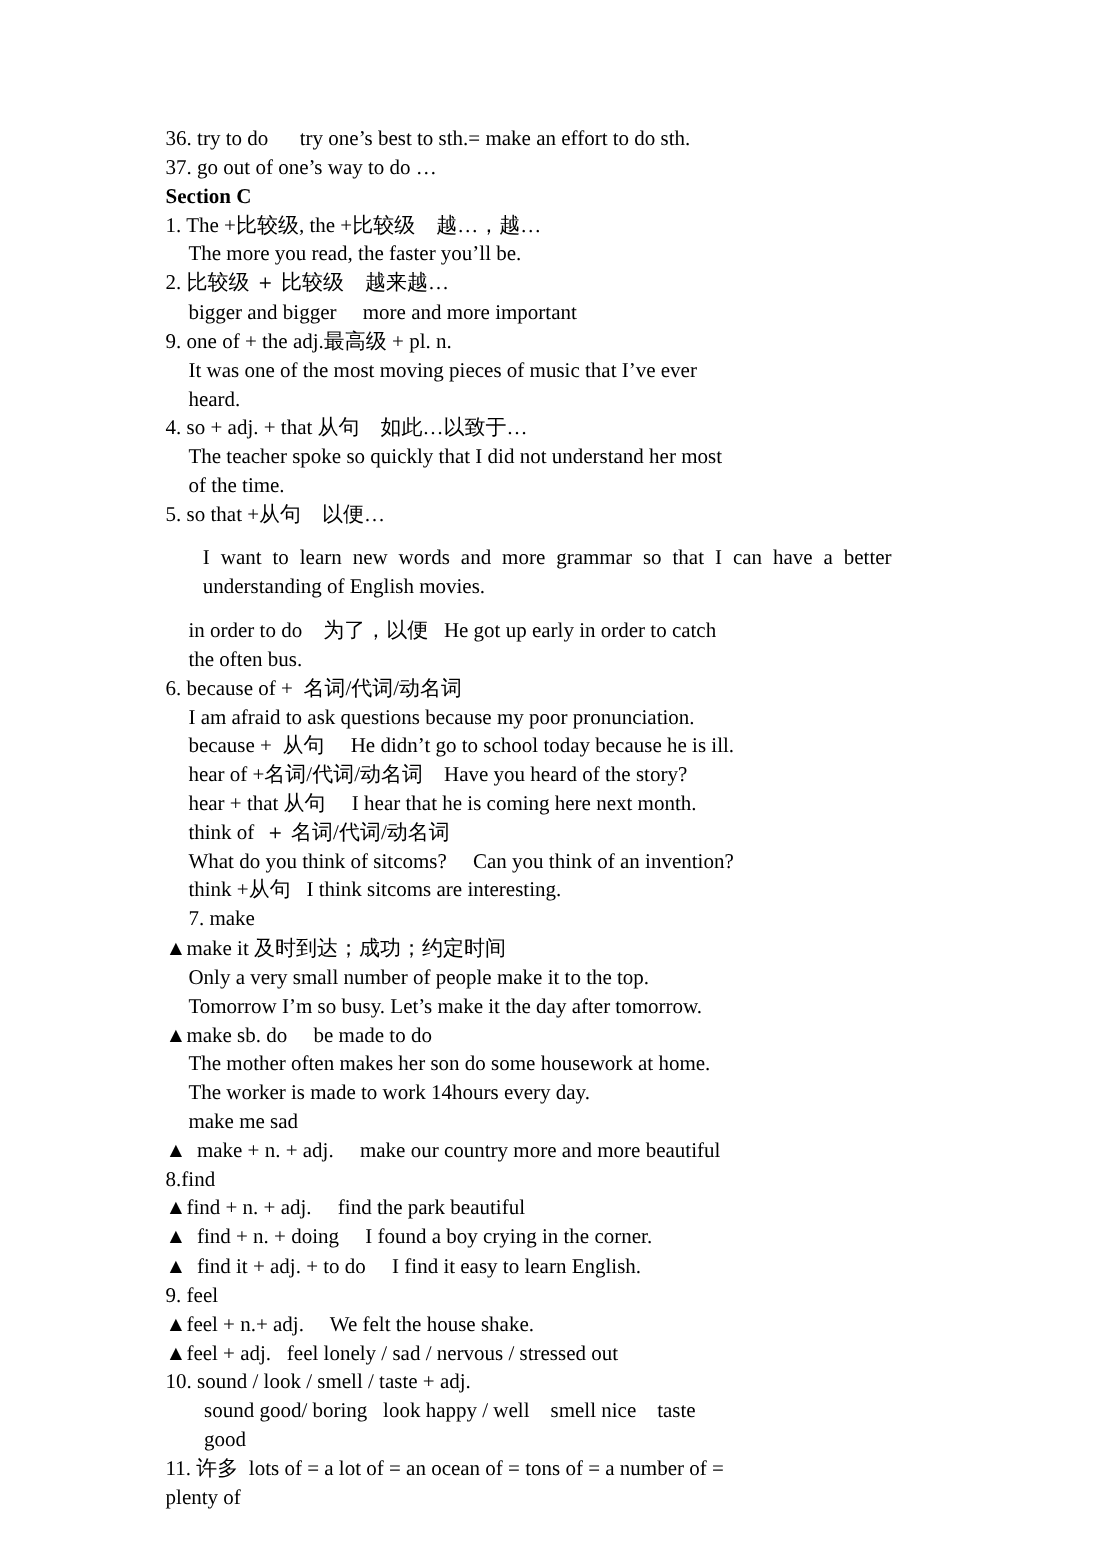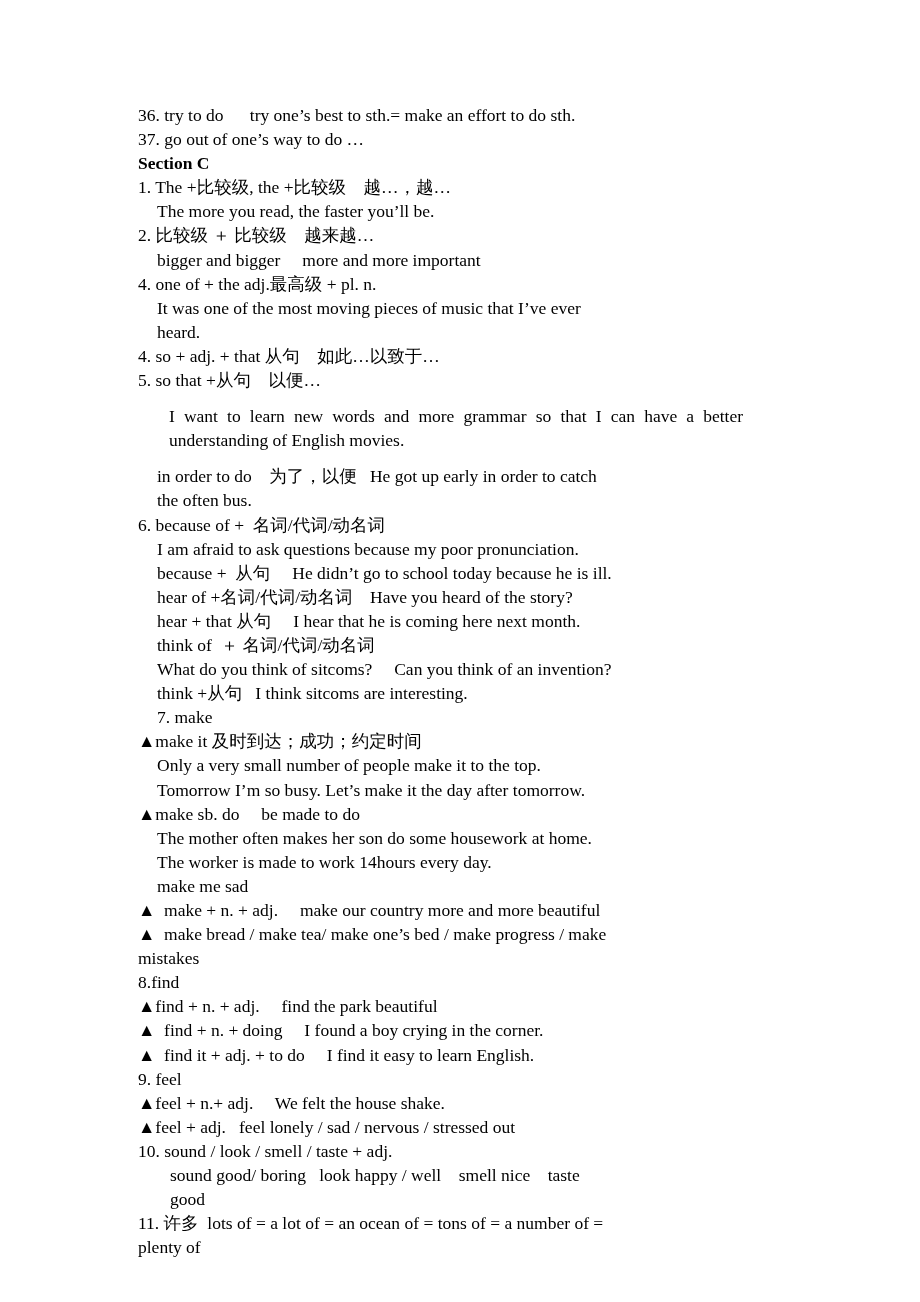--- a/index.html
+++ b/index.html
@@ -61,44 +61,44 @@
     <p class="line ind0">37. go out of one’s way to do …</p>
   </div>
 
   <p class="heading">Section C</p>
 
   <div>
     <p class="line ind0">1. The +比较级, the +比较级 越…，越…</p>
     <p class="line ind1">The more you read, the faster you’ll be.</p>
     <p class="line ind0">2. 比较级 ＋ 比较级 越来越…</p>
     <p class="line ind1">bigger and bigger  more and more important</p>
-    <p class="line ind0">4. one of + the adj.最高级 + pl. n.</p>
+    <p class="line ind0">9. one of + the adj.最高级 + pl. n.</p>
     <p class="line ind1">It was one of the most moving pieces of music that I’ve ever heard.</p>
     <p class="line ind0">4. so + adj. + that 从句 如此…以致于…</p>
+    <p class="line ind1">The teacher spoke so quickly that I did not understand her most of the time.</p>
     <p class="line ind0">5. so that +从句 以便…</p>
     <p class="just">I want to learn new words and more grammar so that I can have a better understanding of English movies.</p>
     <p class="line ind1">in order to do 为了，以便  He got up early in order to catch the often bus.</p>
     <p class="line ind0">6. because of +  名词/代词/动名词</p>
     <p class="line ind1">I am afraid to ask questions because my poor pronunciation.</p>
     <p class="line ind1">because +  从句  He didn’t go to school today because he is ill.</p>
     <p class="line ind1">hear of +名词/代词/动名词 Have you heard of the story?</p>
     <p class="line ind1">hear + that 从句  I hear that he is coming here next month.</p>
     <p class="line ind1">think of  ＋ 名词/代词/动名词</p>
     <p class="line ind1">What do you think of sitcoms?  Can you think of an invention?</p>
     <p class="line ind1">think +从句  I think sitcoms are interesting.</p>
     <p class="line ind1">7. make</p>
     <p class="line ind0">▲make it 及时到达；成功；约定时间</p>
     <p class="line ind1">Only a very small number of people make it to the top.</p>
     <p class="line ind1">Tomorrow I’m so busy. Let’s make it the day after tomorrow.</p>
     <p class="line ind0">▲make sb. do  be made to do</p>
     <p class="line ind1">The mother often makes her son do some housework at home.</p>
     <p class="line ind1">The worker is made to work 14hours every day.</p>
     <p class="line ind1">make me sad</p>
     <p class="line ind0">▲  make + n. + adj.  make our country more and more beautiful</p>
-    <p class="line ind0">▲  make bread / make tea/ make one’s bed / make progress / make mistakes</p>
     <p class="line ind0">8.find</p>
     <p class="line ind0">▲find + n. + adj.   find the park beautiful</p>
     <p class="line ind0">▲  find + n. + doing  I found a boy crying in the corner.</p>
     <p class="line ind0">▲  find it + adj. + to do  I find it easy to learn English.</p>
     <p class="line ind0">9. feel</p>
     <p class="line ind0">▲feel + n.+ adj.   We felt the house shake.</p>
     <p class="line ind0">▲feel + adj.  feel lonely / sad / nervous / stressed out</p>
     <p class="line ind0">10. sound / look / smell / taste + adj.</p>
     <p class="line ind2">sound good/ boring  look happy / well   smell nice   taste good</p>
     <p class="line ind0">11. 许多  lots of = a lot of = an ocean of = tons of = a number of = plenty of</p>

